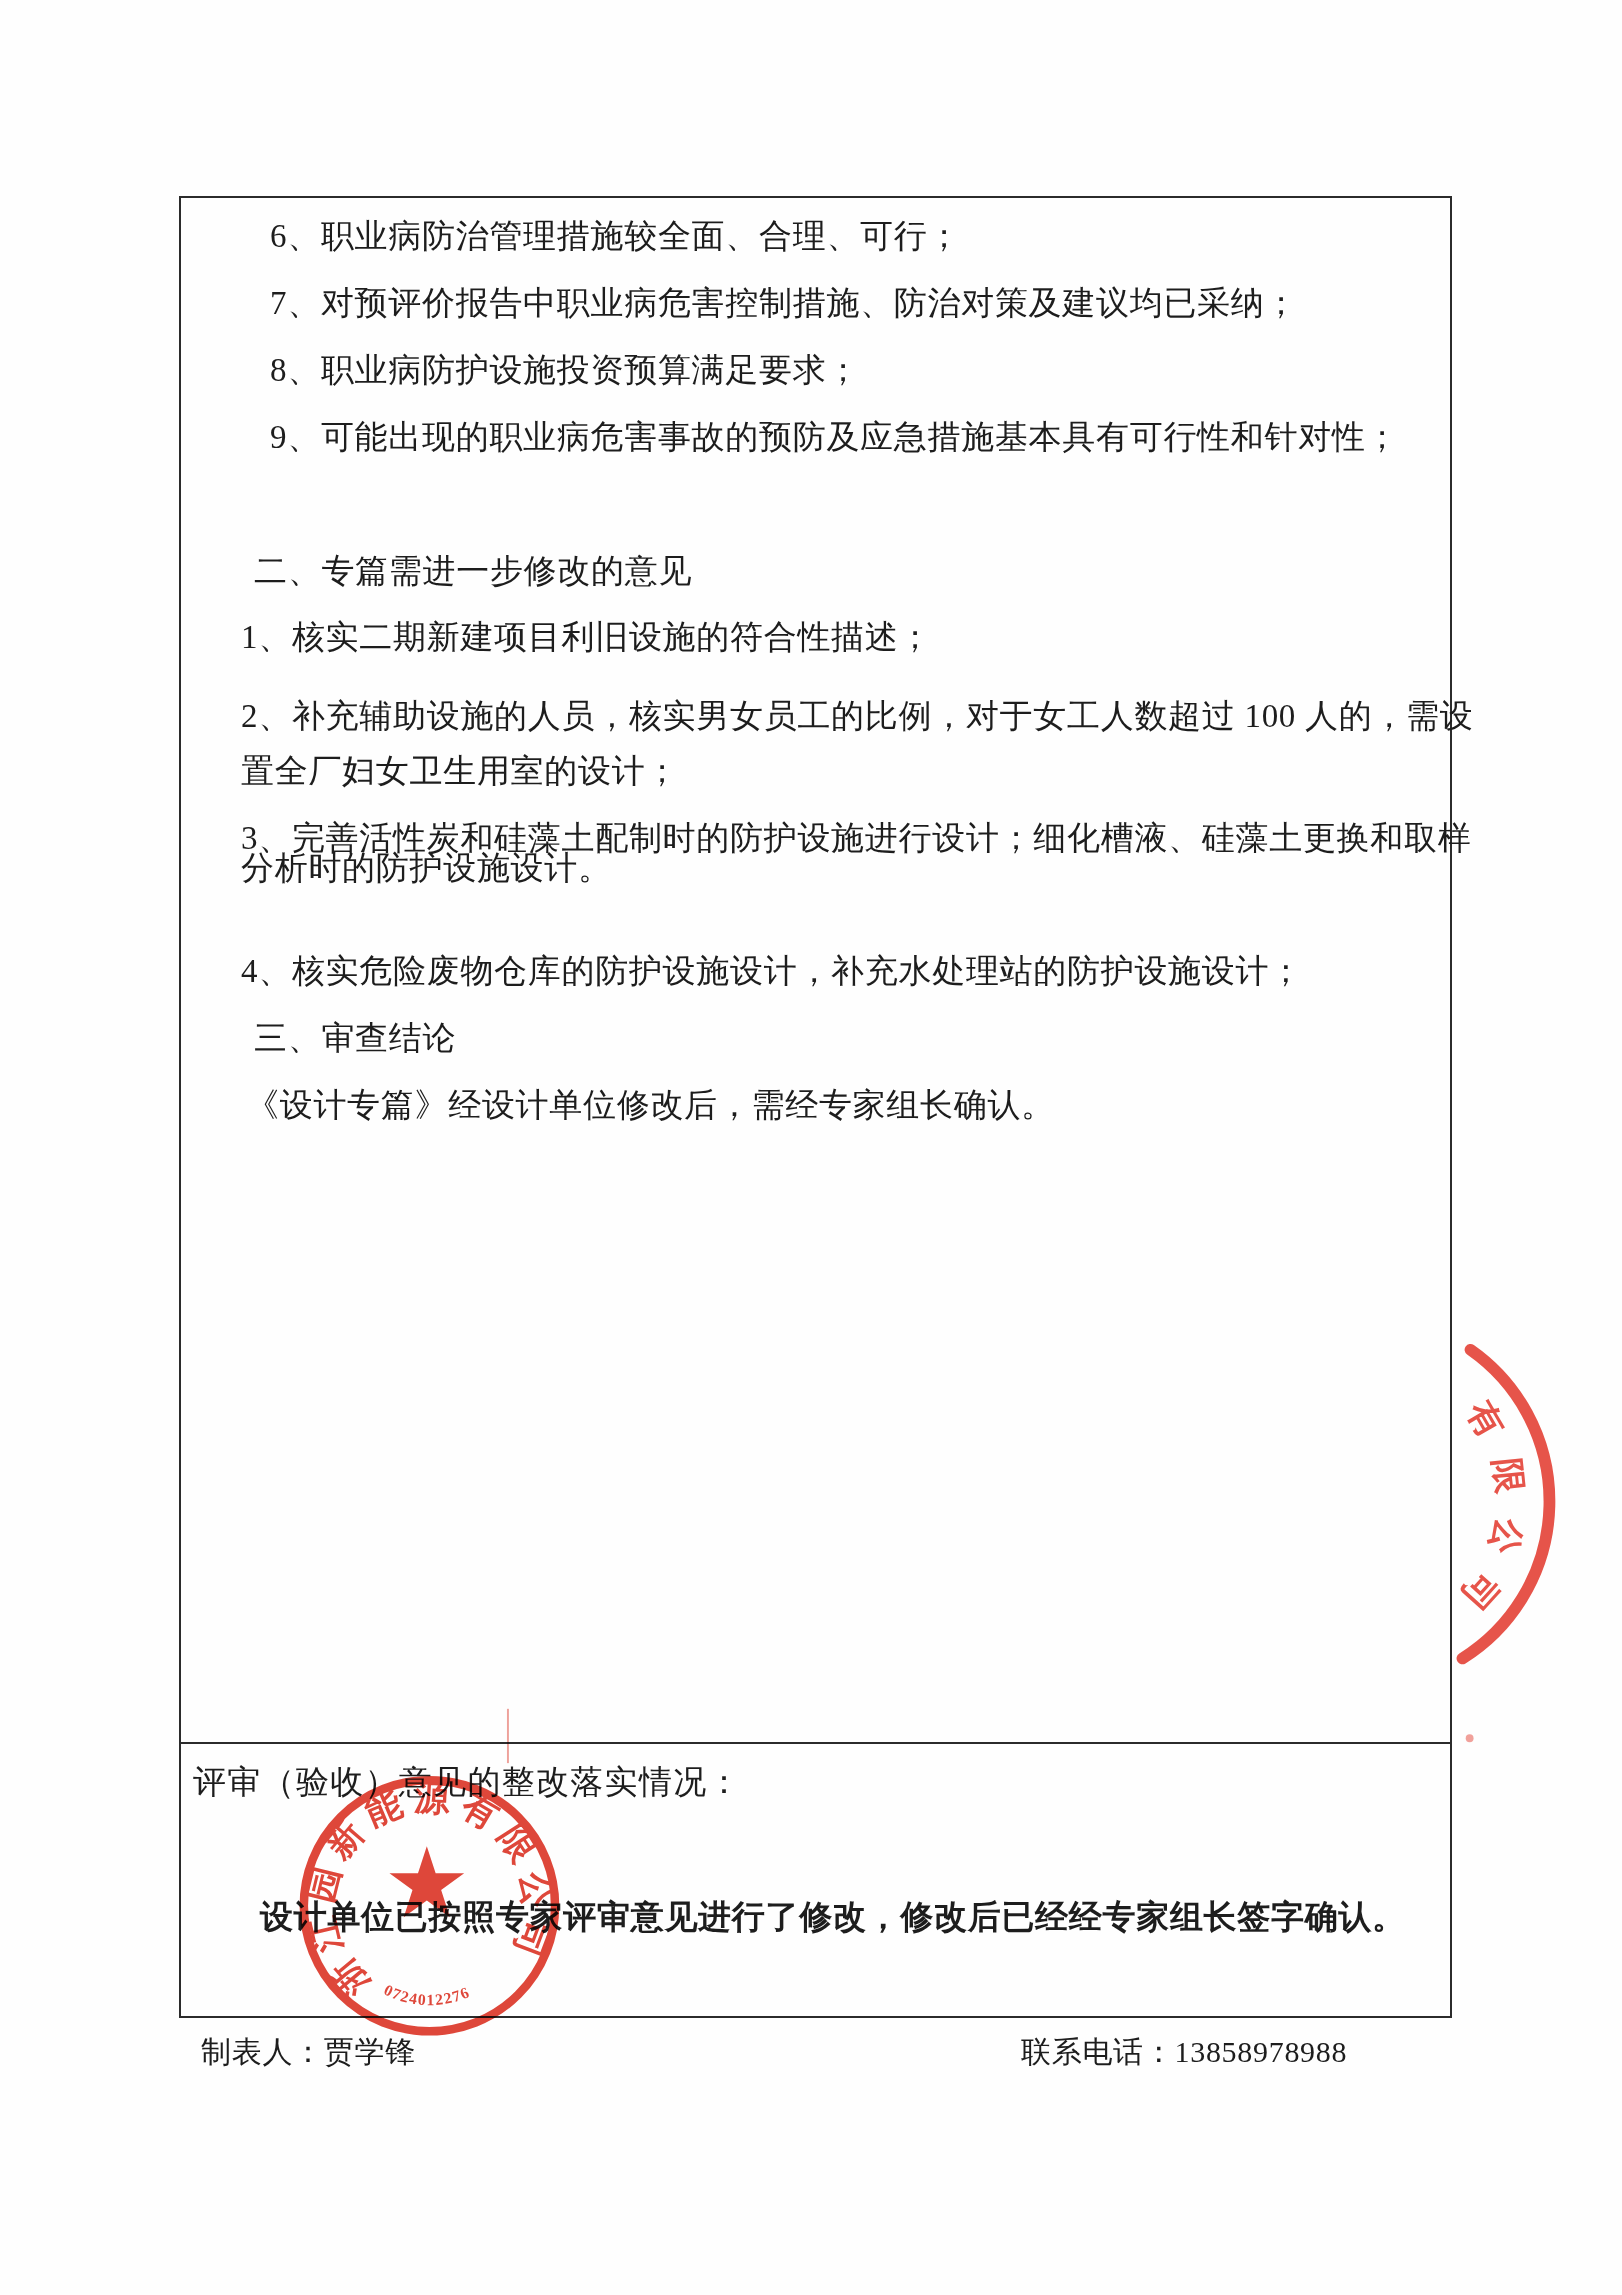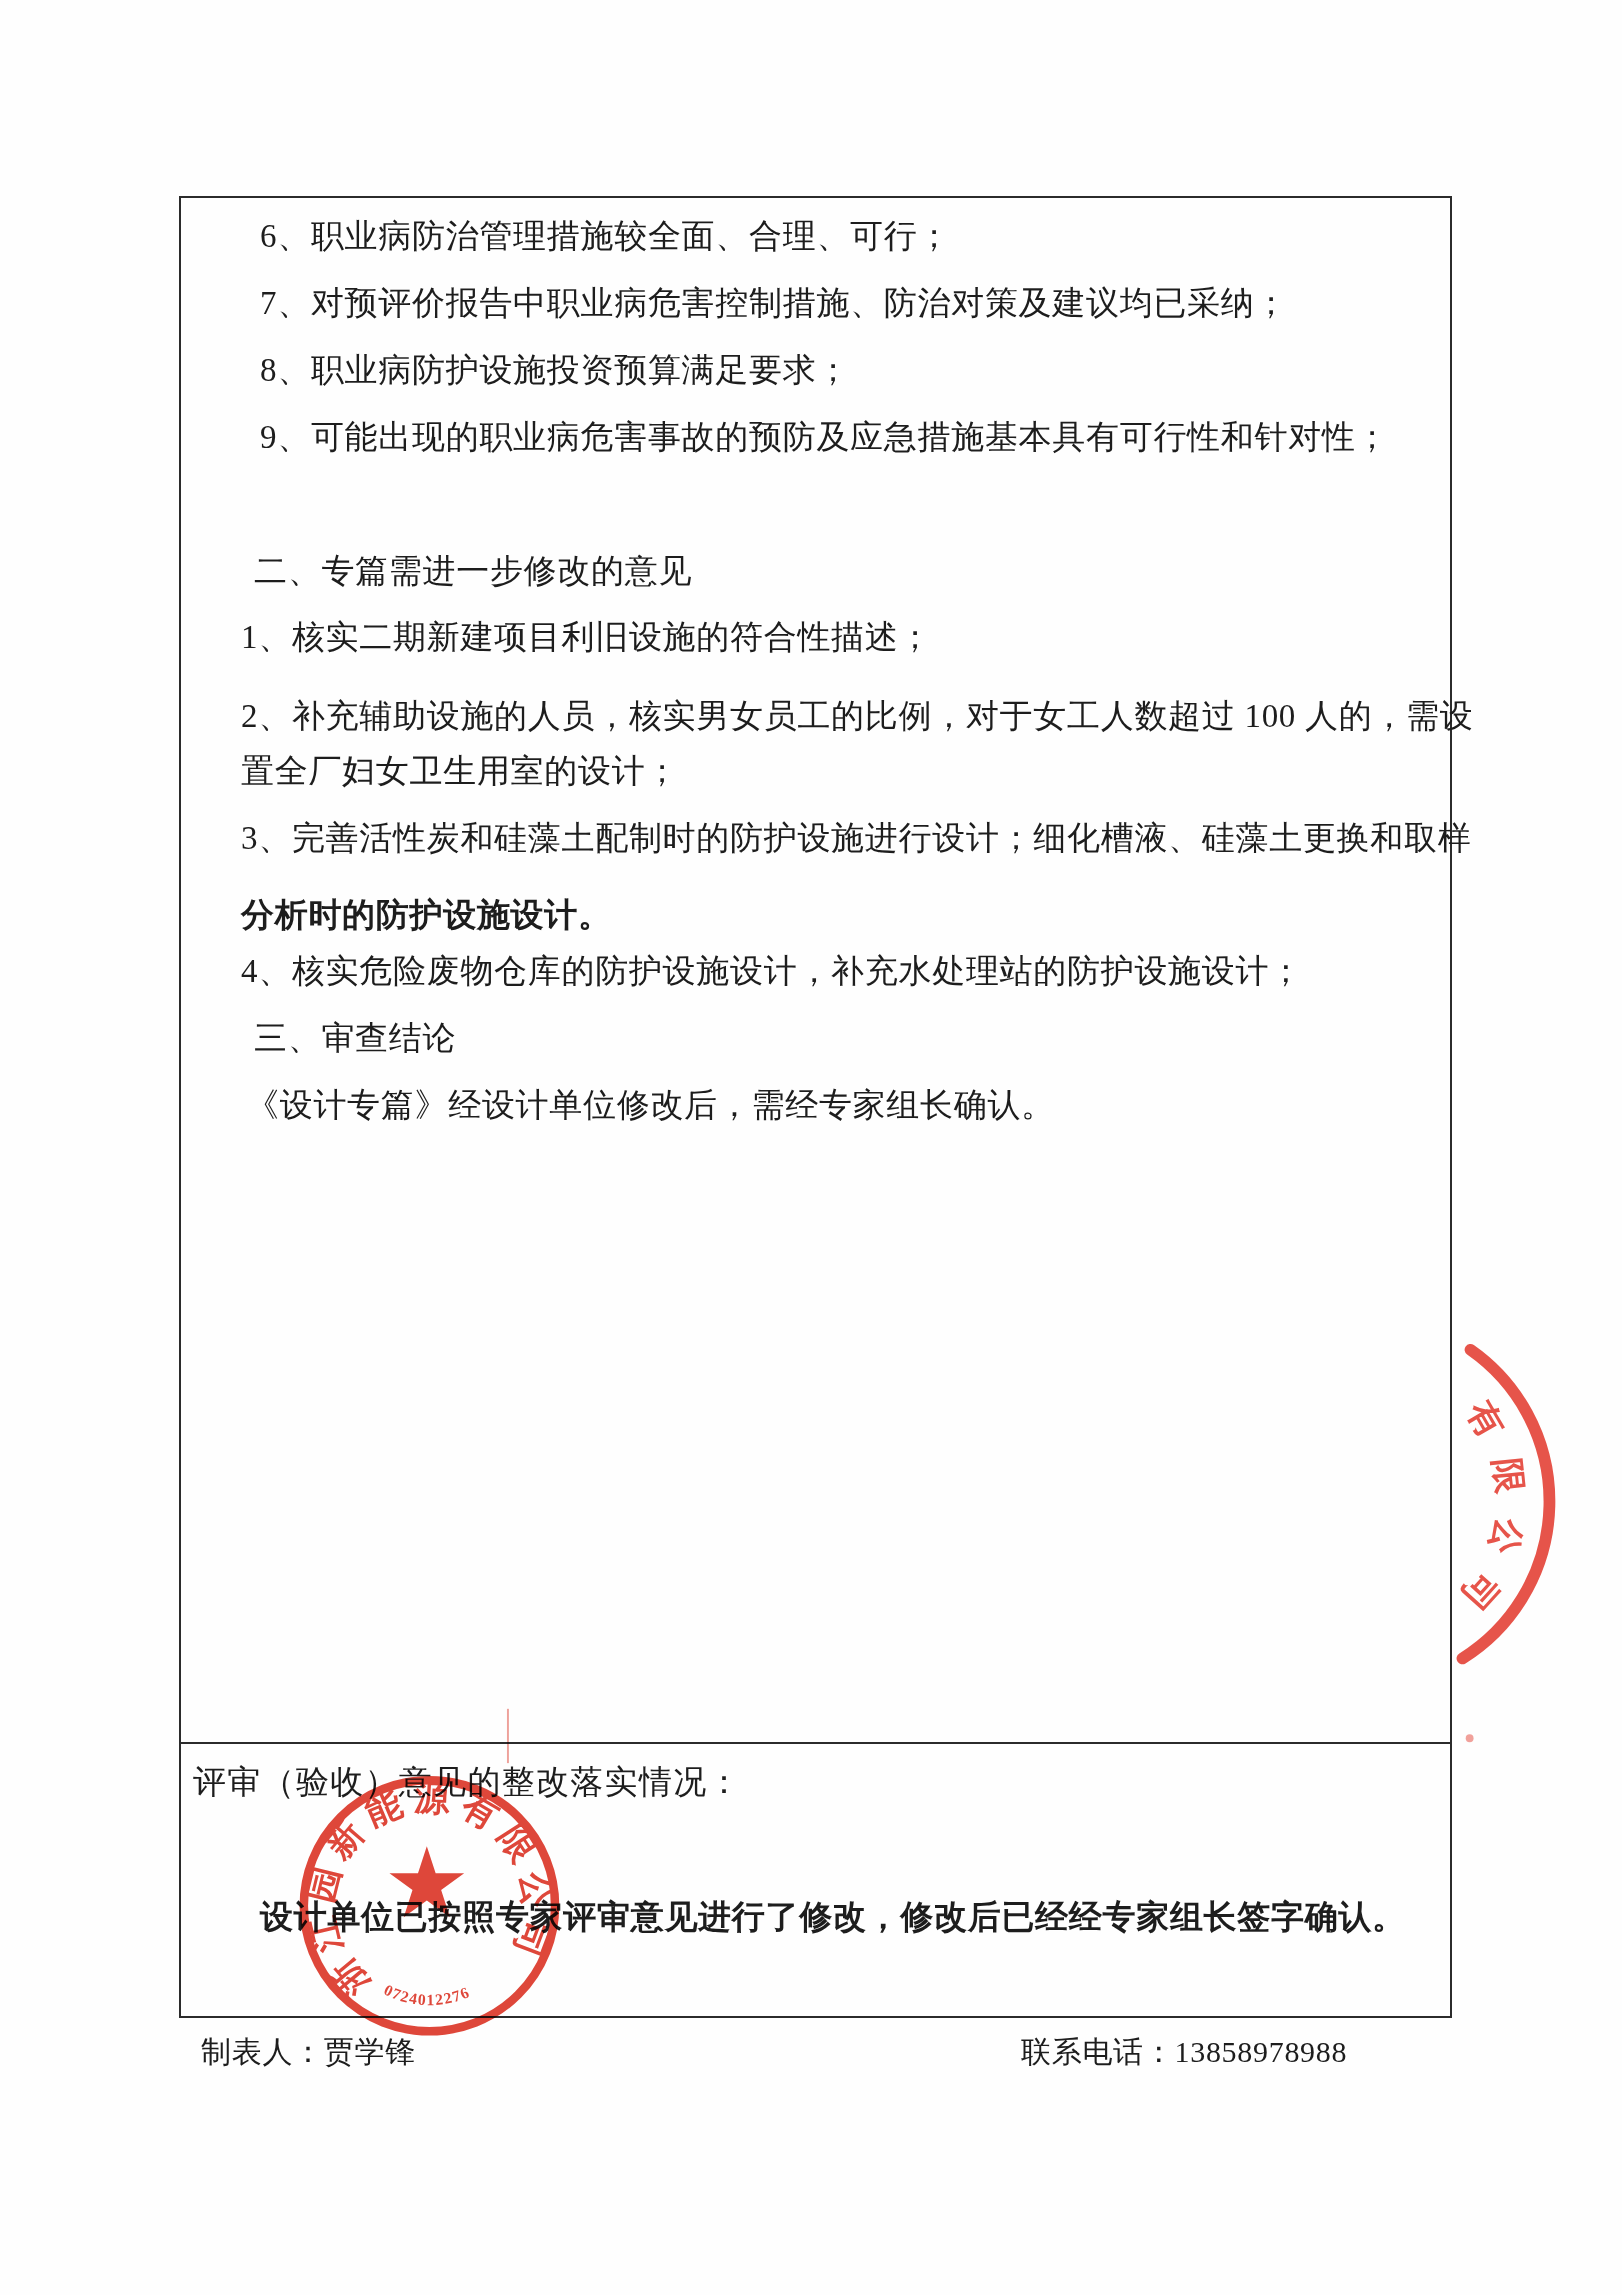--- a/index.html
+++ b/index.html
@@ -21,28 +21,28 @@
   .box2{left:179px;top:1744px;width:1273px;height:274px;border-top:none;}
   .line{
     position:absolute;
     font-size:33px;
     line-height:38px;
     letter-spacing:0.7px;
     white-space:nowrap;
     color:#1d1d1d;
   }
   
-  .la{left:260px;text-align:right;} 
+  .la{left:270px;text-align:right;} 
   .lb{left:258px;} 
   .lc{left:254px;} 
   .ld{left:241px;} 
   .le{left:246px;} 
   .t1{top:217px;}  .t2{top:284px;}  .t3{top:351px;}  .t4{top:418px;}
   .t5{top:485px;}  .t6{top:552px;}  .t7{top:618px;}  .t8{top:697px;}
-  .t9{top:752px;} .t10{top:819px;}.t11{top:896px;font-weight:bold;}.t12{top:952px;}
+  .t9{top:752px;} .t10{top:819px;}.t11{top:849px;}.t12{top:952px;}
   .t13{top:1019px;}.t14{top:1086px;}
   .box2-header{
     position:absolute;left:193px;top:1760px;
     font-size:33px;letter-spacing:1.3px;white-space:nowrap;
   }
   .box2-body{
     position:absolute;left:260px;top:1895px;
     font-size:33px;letter-spacing:0.7px;white-space:nowrap;font-weight:bold;
   }
   .footer-item{

